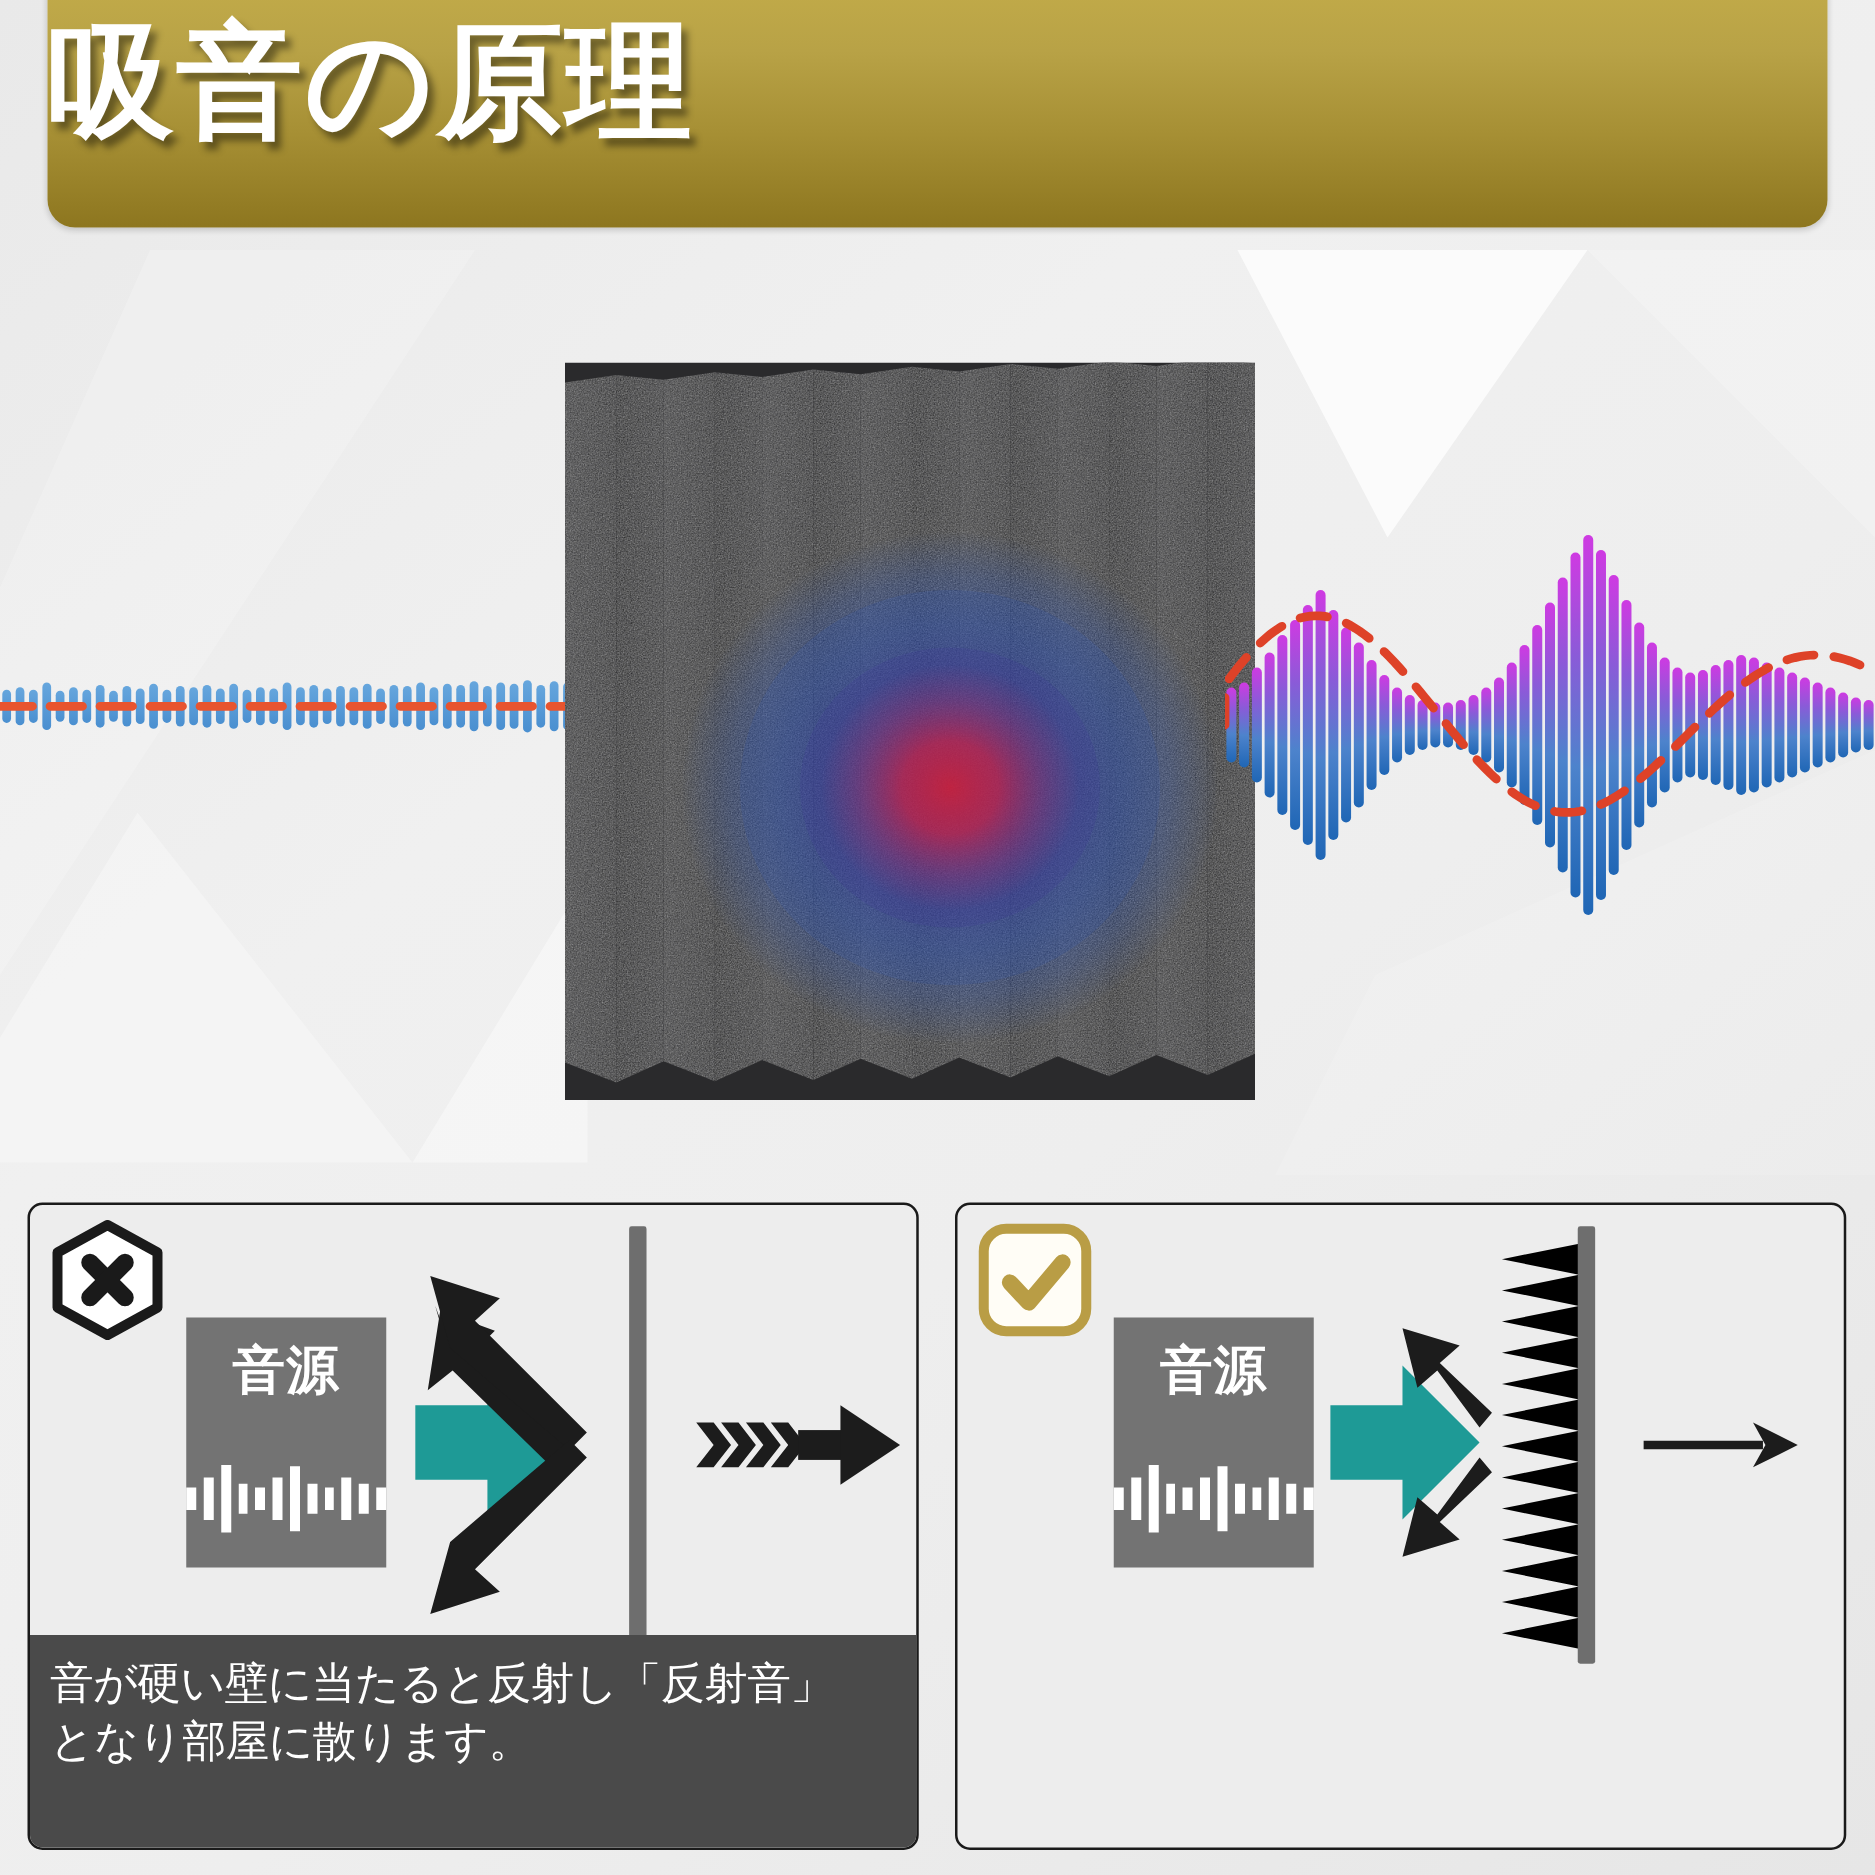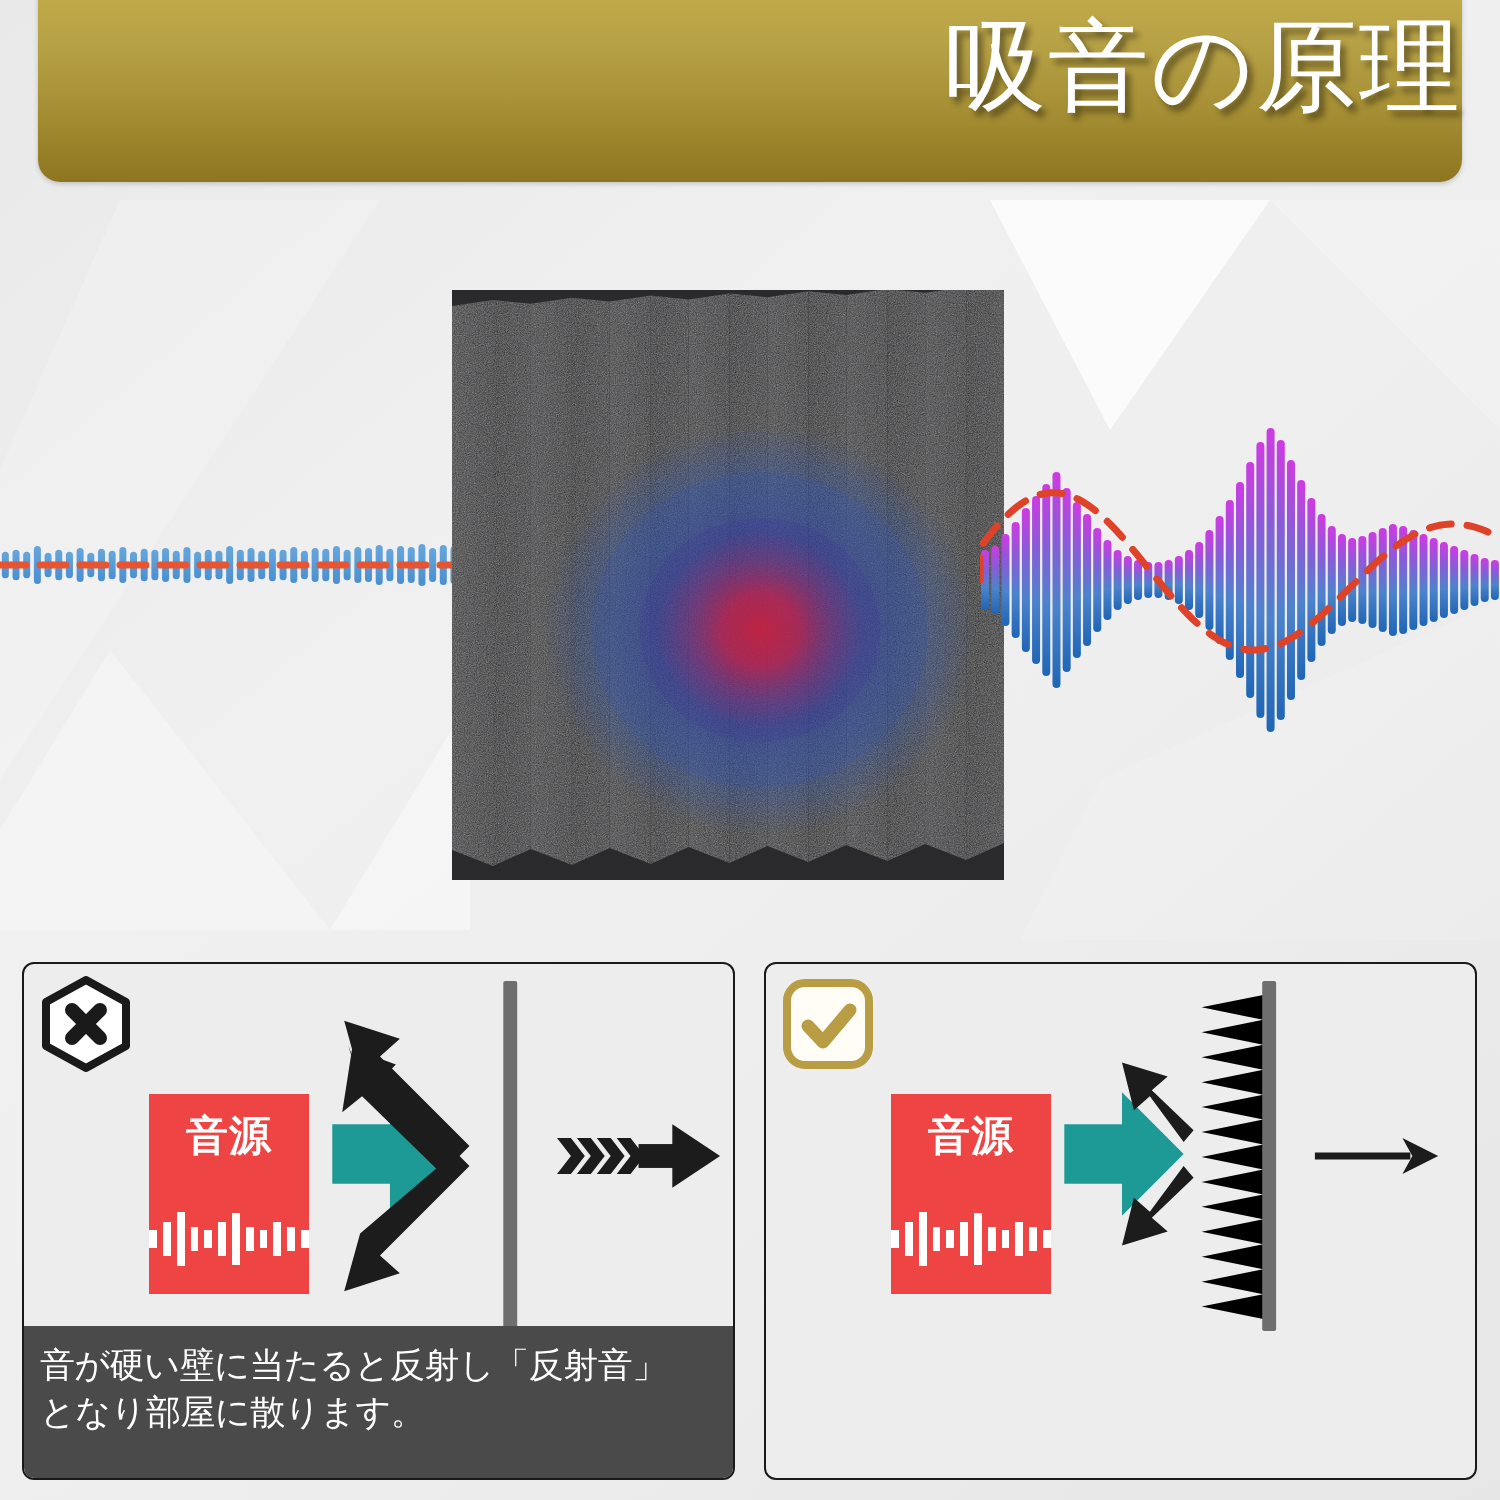--- a/index.html
+++ b/index.html
@@ -30,24 +30,24 @@
     height: 196px;
     background: linear-gradient(180deg, #c2ab49 0%, #b8a246 28%, #a68f34 62%, #8d761f 100%);
     border-bottom-left-radius: 22px;
     border-bottom-right-radius: 22px;
     box-shadow: 0 2px 5px rgba(0,0,0,0.18);
   }
   #banner-title {
     position: absolute;
     left: 0; right: 0;
     top: 20px;
-    text-align: right;
+    text-align: left;
     color: #ffffff;
     font-size: 101px;
-    font-weight: 400;
+    font-weight: 700;
     letter-spacing: 2px;
     line-height: 1.2;
     text-shadow: 5px 6px 6px rgba(0,0,0,0.42);
     white-space: nowrap;
   }
 
   
   #hero {
     position: absolute;
     left: 0; top: 190px;
@@ -87,39 +87,38 @@
   .panel-diagram {
     position: absolute;
     left: 0; top: 0;
     width: 100%;
     height: 383px;
   }
   .panel-caption {
     position: absolute;
     left: 0; bottom: 0;
     width: 100%;
-    height: 152px;
+    height: 170px;
     background: #4a4a4a;
     box-sizing: border-box;
     padding: 16px 14px 0 16px;
     color: #ffffff;
     font-size: 35px;
     line-height: 1.34;
     letter-spacing: -0.5px;
     white-space: pre-line;
   }
 
   .badge { position: absolute; left: 14px; top: 12px; width: 96px; height: 96px; }
 
   
   .src-box {
     position: absolute;
-    background: #ef4444;
+    background: #737373;
     box-sizing: border-box;
-    margin-top: 40px;
   }
   .src-label {
     position: absolute;
     left: 0; right: 0;
     top: 14px;
     text-align: center;
     color: #ffffff;
     font-size: 42px;
     font-weight: 700;
     letter-spacing: 1px;

